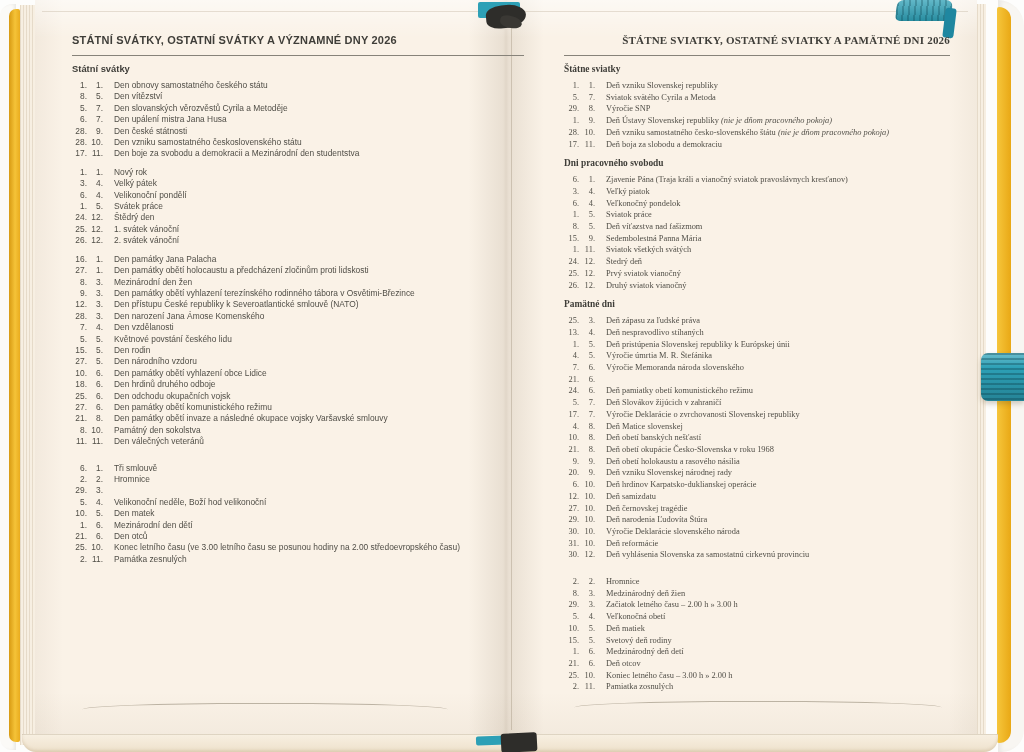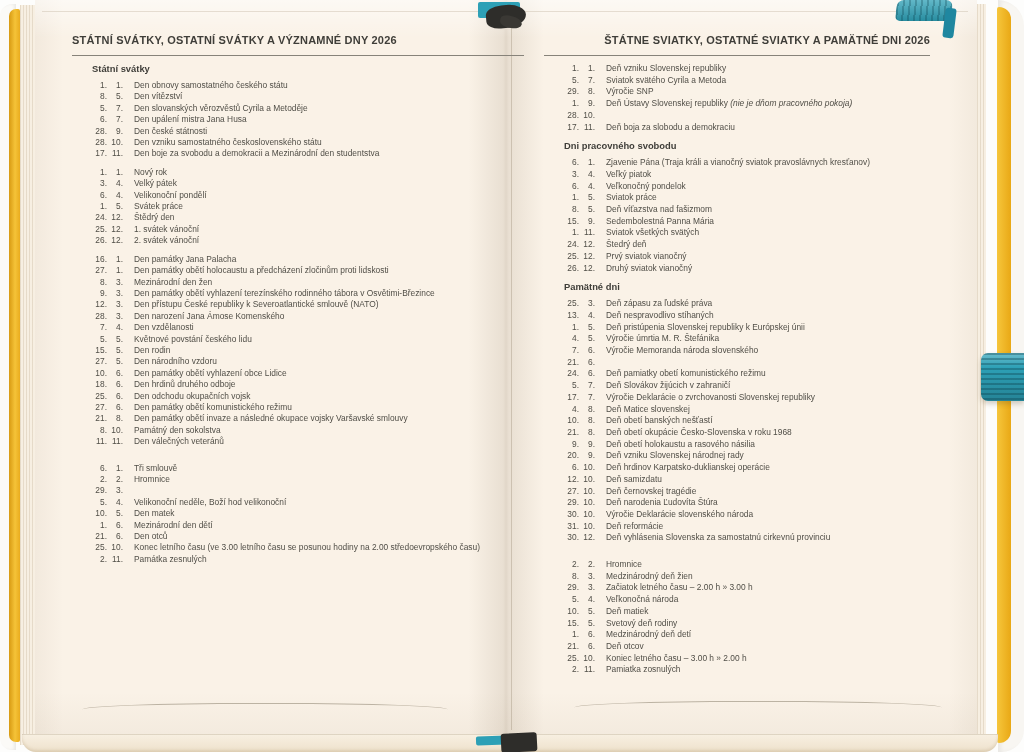--- a/index.html
+++ b/index.html
@@ -54,26 +54,26 @@
       linear-gradient(180deg,rgba(255,255,255,.30),rgba(255,255,255,0) 30%,rgba(0,0,0,.18));
     box-shadow:0 3px 5px rgba(90,70,40,.25);}
   .ribbon-bottom-teal{position:absolute;left:476px;top:736px;width:32px;height:9px;
     background:var(--accent-teal,#2da0b6);transform:rotate(-2deg);border-radius:2px;}
   .ribbon-bottom-dark{position:absolute;left:501px;top:733px;width:36px;height:19px;
     background:var(--ribbon-dark,#2e2d2a);border-radius:3px;transform:rotate(-3deg);}
 
   
   .content{position:absolute;top:34px;color:var(--text-color,#504e47);}
   .content.left{left:72px;width:452px;}
-  .content.right{left:544px;width:386px;}
+  .content.right{left:564px;width:386px;font-family:Liberation Serif, serif;}
   .page-header{font-size:11px;font-weight:bold;letter-spacing:.2px;line-height:13px;
     color:var(--header-color,#3f3e39);}
   .content.right .page-header{text-align:right;}
   .rule{border-top:1px solid var(--rule-color,#87837a);margin-top:8px;height:0;}
-  .sec{margin-top:7px;margin-left:20px;}
+  .sec{margin-top:7px;}
   .sec.gap{margin-top:15px;}
   .sec-title{font-weight:bold;font-size:9.4px;line-height:12px;margin:6px 0 5px;
     color:var(--header-color,#3f3e39);}
   .row{display:flex;font-size:8.4px;align-items:baseline;}
   .content.left .row{line-height:11.4px;}
   .content.right .row{line-height:11.7px;}
   .d{width:15px;text-align:right;flex:none;}
   .m{width:14px;text-align:right;flex:none;margin-left:2px;}
   .t{margin-left:11px;white-space:nowrap;}
   .note{font-style:italic;}
@@ -318,20 +318,21 @@
           </div>
         </div>
       </div>
   </div>
 
   <div class="content right">
     <div class="page-header">ŠTÁTNE SVIATKY, OSTATNÉ SVIATKY A PAMÄTNÉ DNI 2026</div>
     <div class="rule"></div>
     <div id="right-sections">
         <div class="sec">
+          <div class="sec-title">Štátne sviatky</div>
           <div class="row">
             <span class="d">1.</span>
             <span class="m">1.</span>
             <span class="t">Deň vzniku Slovenskej republiky</span>
           </div>
           <div class="row">
             <span class="d">5.</span>
             <span class="m">7.</span>
             <span class="t">Sviatok svätého Cyrila a Metoda</span>
           </div>
@@ -341,20 +342,21 @@
             <span class="t">Výročie SNP</span>
           </div>
           <div class="row">
             <span class="d">1.</span>
             <span class="m">9.</span>
             <span class="t">Deň Ústavy Slovenskej republiky <span class="note">(nie je dňom pracovného pokoja)</span></span>
           </div>
           <div class="row">
             <span class="d">28.</span>
             <span class="m">10.</span>
+            <span class="t">Deň vzniku samostatného česko-slovenského štátu <span class="note">(nie je dňom pracovného pokoja)</span></span>
           </div>
           <div class="row">
             <span class="d">17.</span>
             <span class="m">11.</span>
             <span class="t">Deň boja za slobodu a demokraciu</span>
           </div>
         </div>
         <div class="sec">
           <div class="sec-title">Dni pracovného svobodu</div>
           <div class="row">
@@ -527,21 +529,21 @@
             <span class="t">Medzinárodný deň žien</span>
           </div>
           <div class="row">
             <span class="d">29.</span>
             <span class="m">3.</span>
             <span class="t">Začiatok letného času – 2.00 h » 3.00 h</span>
           </div>
           <div class="row">
             <span class="d">5.</span>
             <span class="m">4.</span>
-            <span class="t">Veľkonočná národa</span>
+            <span class="t">Veľkonočná obetí</span>
           </div>
           <div class="row">
             <span class="d">10.</span>
             <span class="m">5.</span>
             <span class="t">Deň matiek</span>
           </div>
           <div class="row">
             <span class="d">15.</span>
             <span class="m">5.</span>
             <span class="t">Svetový deň rodiny</span>

